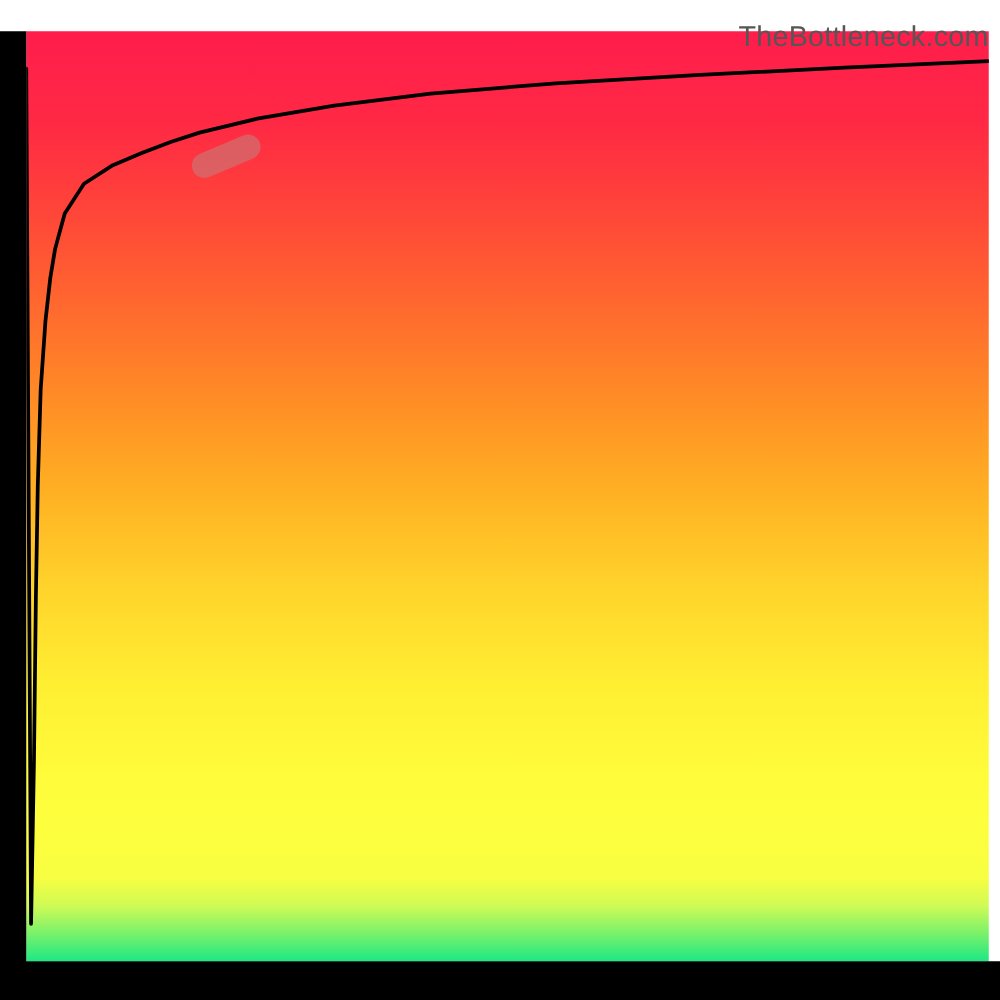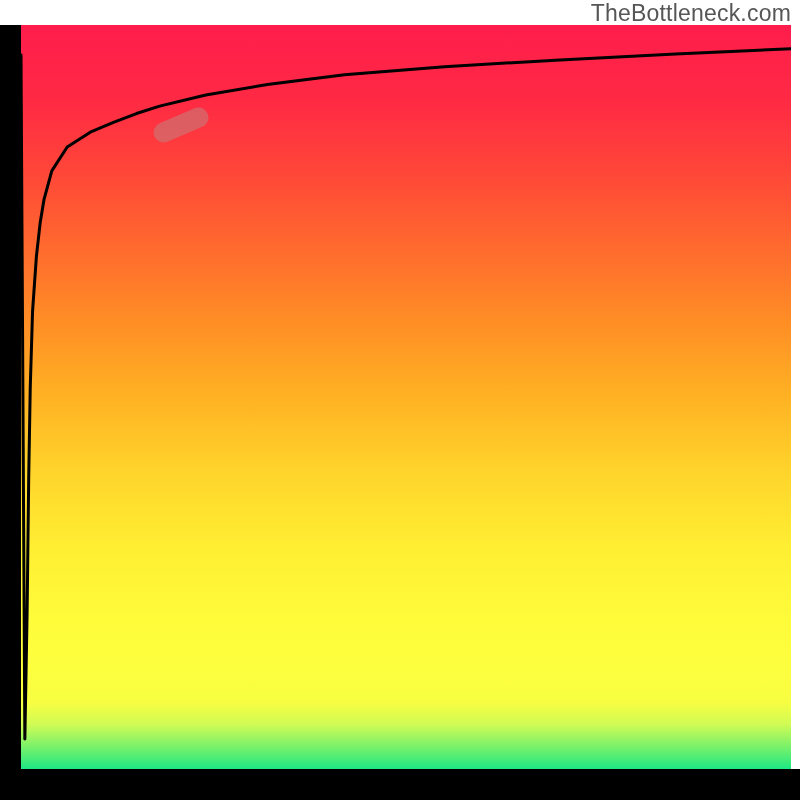--- a/index.html
+++ b/index.html
@@ -30,21 +30,21 @@
   .marker {
     position:absolute;
     width:58px; height:20px;
     border-radius:10px;
     background:rgba(205,115,115,0.68);
     transform-origin:center center;
     pointer-events:none;
   }
   .watermark {
     position:absolute;
-    right:9px; top:0px;
+    right:9px; top:16px;
     font-size:23px;
     font-weight:400;
     color:#565656;
     letter-spacing:0.2px;
   }
 </style>
 </head>
 <body>
 
 <div class="stage">

